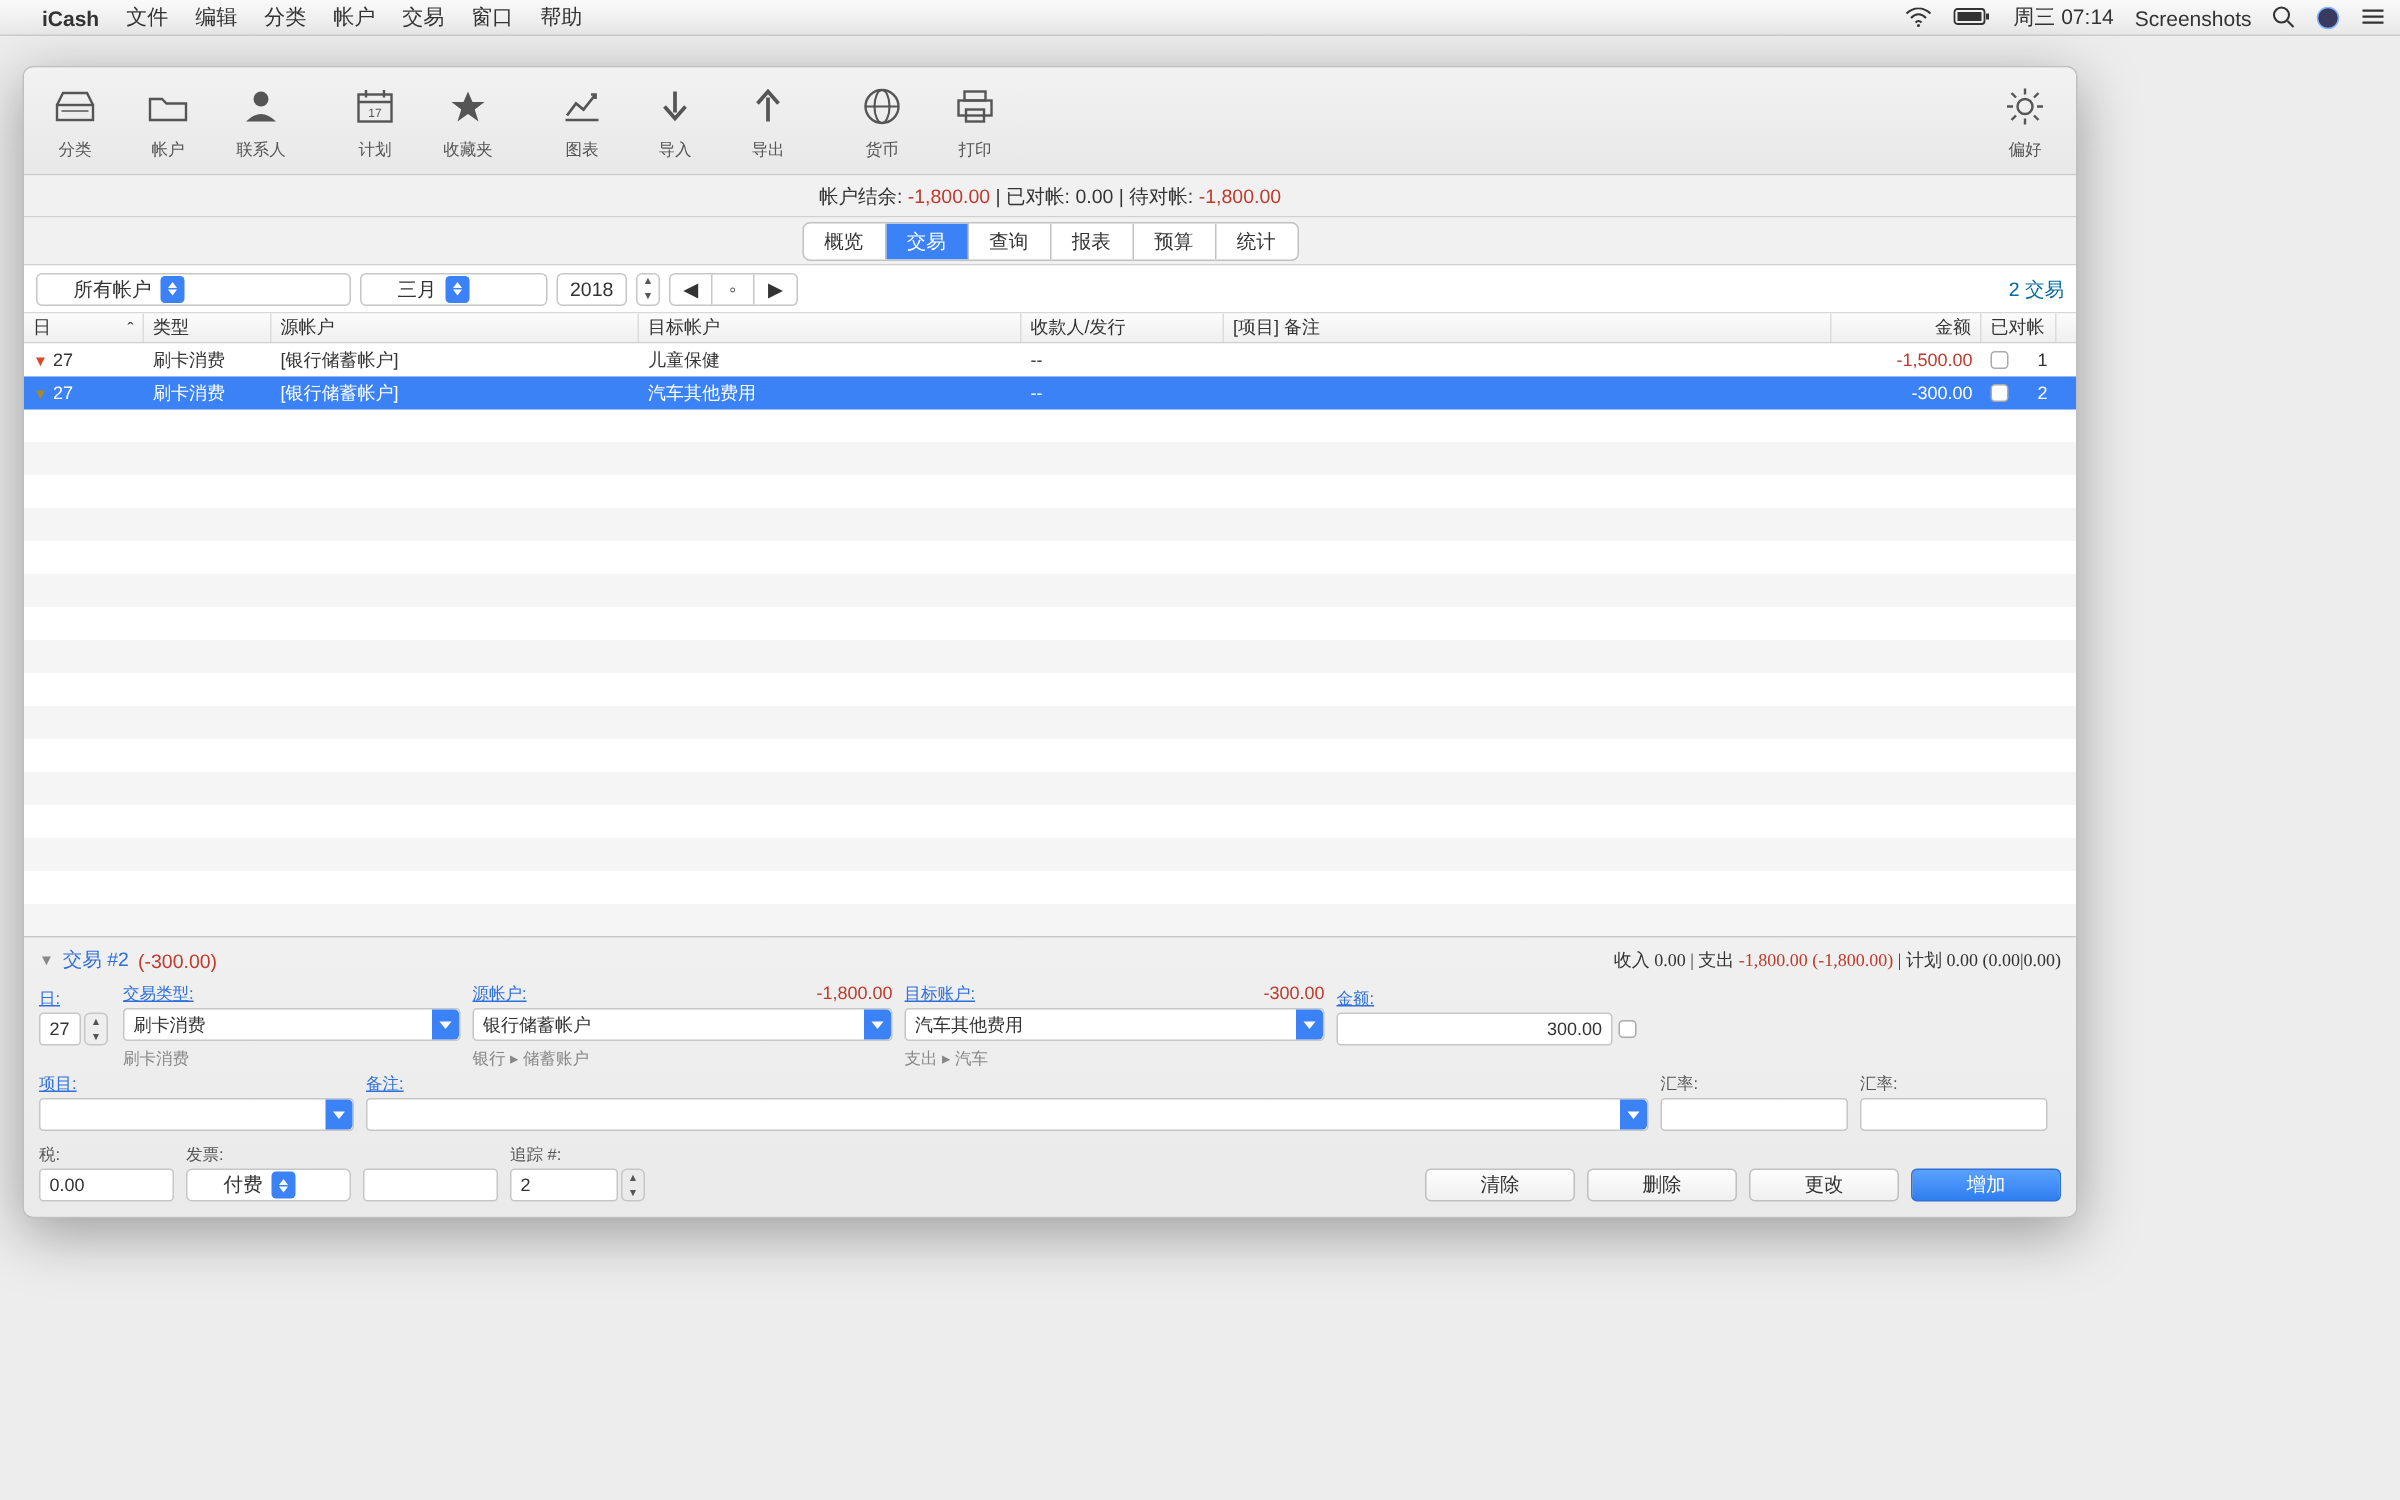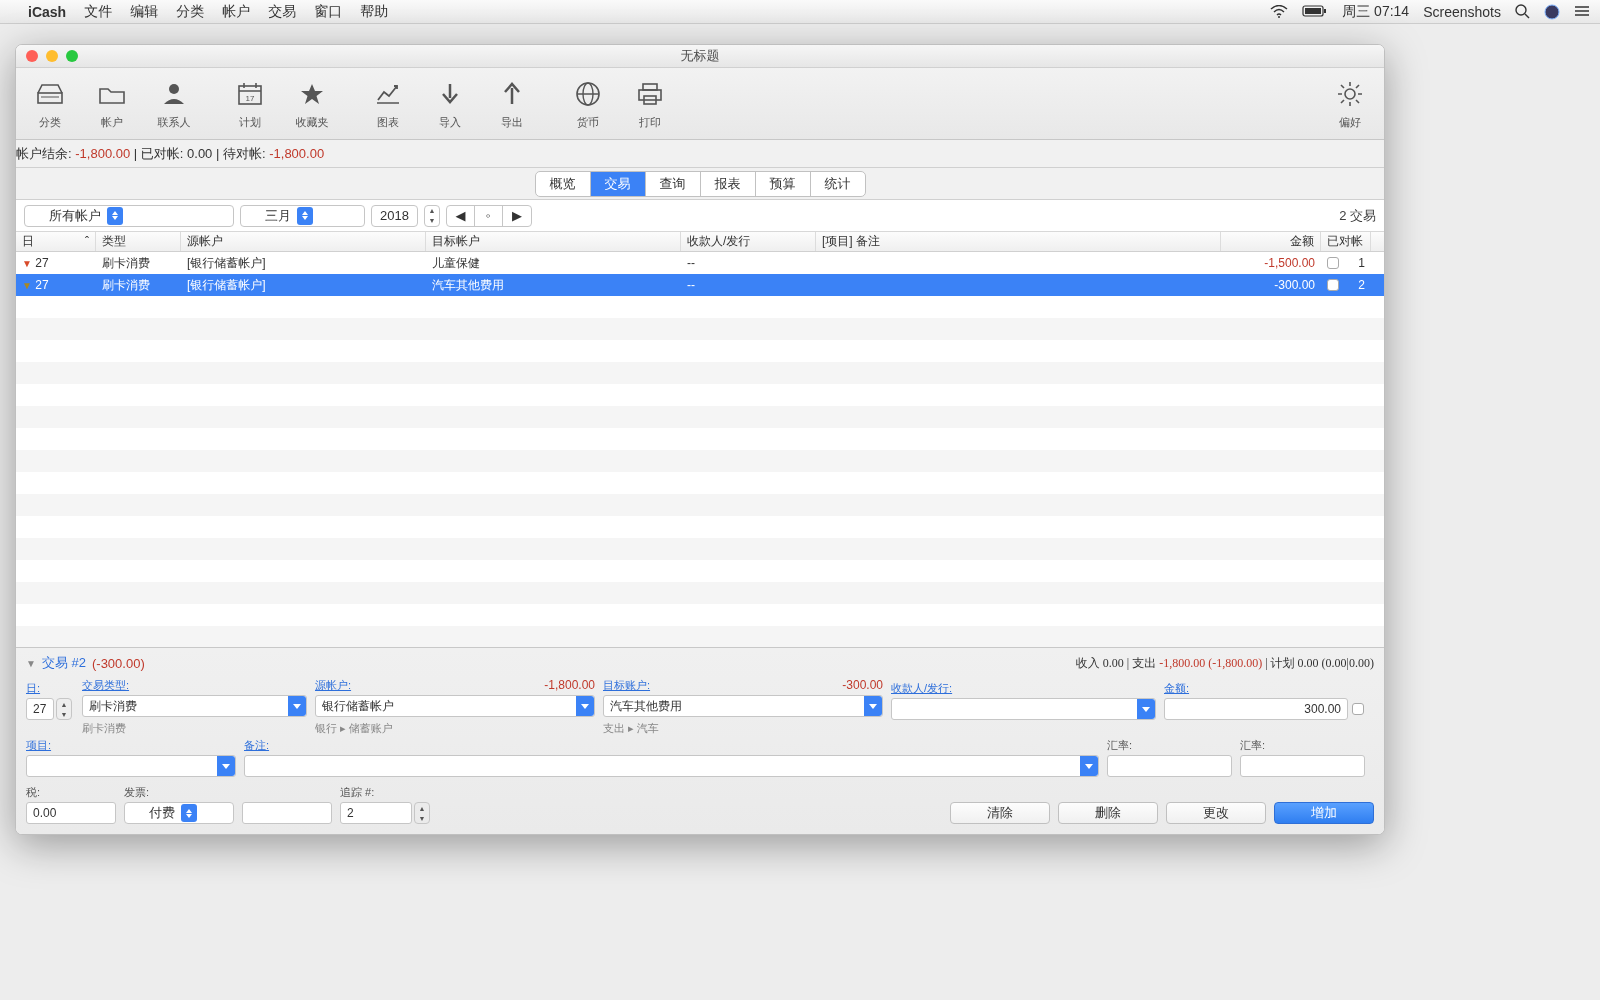--- a/index.html
+++ b/index.html
@@ -27,21 +27,21 @@
 
 .toolbar { height: 72px; background: linear-gradient(#f2f2f2,#e8e8e8); border-bottom: 1px solid #c7c7c7; display: flex; align-items: center; padding: 0 10px; }
 .tb-group { display: flex; gap: 14px; }
 .tb-sep { width: 28px; }
 .tb-item { width: 48px; display: flex; flex-direction: column; align-items: center; gap: 4px; cursor: default; }
 .tb-item .icon { height: 34px; display: flex; align-items: center; justify-content: center; color: #555; }
 .tb-item .label { font-size: 11px; color: #555; }
 .tb-spacer { flex: 1; }
 
 
-.balancebar { height: 28px; background: #f1f1f1; border-bottom: 1px solid #d0d0d0; display: flex; align-items: center; font-size: 13px; }
+.balancebar { height: 28px; background: #f1f1f1; border-bottom: 1px solid #d0d0d0; display: flex; align-items: center; justify-content: center; font-size: 13px; }
 .balancebar .neg { color: #c0392b; font-weight: 500; }
 
 
 .segbar { height: 32px; background: #f1f1f1; border-bottom: 1px solid #d0d0d0; display: flex; align-items: center; justify-content: center; }
 .segmented { display: flex; border: 1px solid #c1c1c1; border-radius: 5px; overflow: hidden; background: #fff; }
 .segmented .seg { padding: 3px 14px; font-size: 13px; border-right: 1px solid #c1c1c1; cursor: default; }
 .segmented .seg:last-child { border-right: none; }
 .segmented .seg.active { background: #3b82f6; color: #fff; }
 
 
@@ -49,21 +49,21 @@
 .combo { height: 22px; border: 1px solid #c6c6c6; border-radius: 4px; background: #fff; display: flex; align-items: center; padding: 0 4px 0 24px; font-size: 13px; }
 .combo .arrows { width: 16px; height: 18px; background: #3b82f6; border-radius: 3px; margin-left: 6px; display: flex; flex-direction: column; align-items: center; justify-content: center; }
 .combo .arrows::before { content:""; border-left:3px solid transparent; border-right:3px solid transparent; border-bottom:4px solid #fff; margin-bottom:1px; }
 .combo .arrows::after { content:""; border-left:3px solid transparent; border-right:3px solid transparent; border-top:4px solid #fff; }
 .yearbox { height: 22px; border: 1px solid #c6c6c6; border-radius: 4px; padding: 0 8px; display: flex; align-items: center; }
 .stepper { width: 16px; height: 22px; border: 1px solid #c6c6c6; border-radius: 4px; display: flex; flex-direction: column; }
 .stepper div { flex:1; display:flex; align-items:center; justify-content:center; font-size:7px; color:#555; }
 .navseg { display: flex; border: 1px solid #c6c6c6; border-radius: 4px; height: 22px; }
 .navseg div { width: 28px; display: flex; align-items: center; justify-content: center; border-right: 1px solid #c6c6c6; }
 .navseg div:last-child { border-right:none; }
-.filterrow .txcount { margin-left: auto; color: #404040; font-size: 13px; }
+.filterrow .txcount { margin-left: auto; color: #0369a1; font-size: 13px; }
 
 
 .thead { height: 20px; background: linear-gradient(#fcfcfc,#efefef); border-bottom: 1px solid #d0d0d0; display: flex; font-size: 12px; color: #333; }
 .thead > div { border-right: 1px solid #dcdcdc; padding: 2px 6px; display:flex; align-items:center; }
 .col-day { width: 80px; } .col-type { width: 85px; } .col-src { width: 245px; } .col-dst { width: 255px; } .col-payee { width: 135px; } .col-proj { width: 405px; } .col-amt { width: 100px; justify-content:flex-end; } .col-rec { width: 50px; }
 .tbody { height: 395px; background: repeating-linear-gradient(#fff 0 22px,#f5f5f5 22px 44px); }
 .trow { height: 22px; display: flex; align-items: center; font-size: 12px; }
 .trow > div { padding: 0 6px; }
 .trow .flag { color: #d84a2a; font-size: 10px; }
 .trow.selected { background: #3b82f6; color: #fff; }
@@ -149,28 +149,20 @@
           <line x1="1" y1="6" x2="15" y2="6" stroke="#333" stroke-width="1.5"></line>
           <line x1="1" y1="10" x2="15" y2="10" stroke="#333" stroke-width="1.5"></line>
         </svg>
       </span>
   </div>
 </div>
 
 <div class="desktop">
 <div class="window">
 
-  <div class="titlebar">
-    <div class="traffic">
-      <span class="tl-close"></span>
-      <span class="tl-min"></span>
-      <span class="tl-max"></span>
-    </div>
-    <div class="title">无标题</div>
-  </div>
 
   <div class="toolbar">
     <div class="tb-group">
       <div class="tb-item">
             <span class="icon">
               <svg width="28" height="22">
                 <rect x="2" y="10" width="24" height="10" stroke="#555" fill="none" stroke-width="1.6"></rect>
                 <path d="M2 10 L6 2 L22 2 L26 10" stroke="#555" fill="none" stroke-width="1.6"></path>
                 <line x1="5" y1="14" x2="23" y2="14" stroke="#555"></line>
               </svg>
@@ -431,28 +423,20 @@
         <div style="display:flex;justify-content:space-between">
               <span class="lab">目标账户:</span>
               <span class="val-right">-300.00</span>
             </div>
         <div class="input dd">
               <span>汽车其他费用</span>
               <span class="ddbtn"></span>
             </div>
         <span class="hint">支出 ▸ 汽车</span>
       </div>
-      <div class="fld" style="width:265px">
-        <span class="lab">收款人/发行:</span>
-        <div class="input dd">
-              <span></span>
-              <span class="ddbtn"></span>
-            </div>
-        <span class="hint">&nbsp;</span>
-      </div>
       <div class="fld" style="width:200px">
         <span class="lab">金额:</span>
         <div style="display:flex;gap:4px;align-items:center">
           <div class="input" style="flex:1;justify-content:flex-end">
                 <span>300.00</span>
               </div>
           <span class="chk"></span>
         </div>
         <span class="hint">&nbsp;</span>
       </div>

